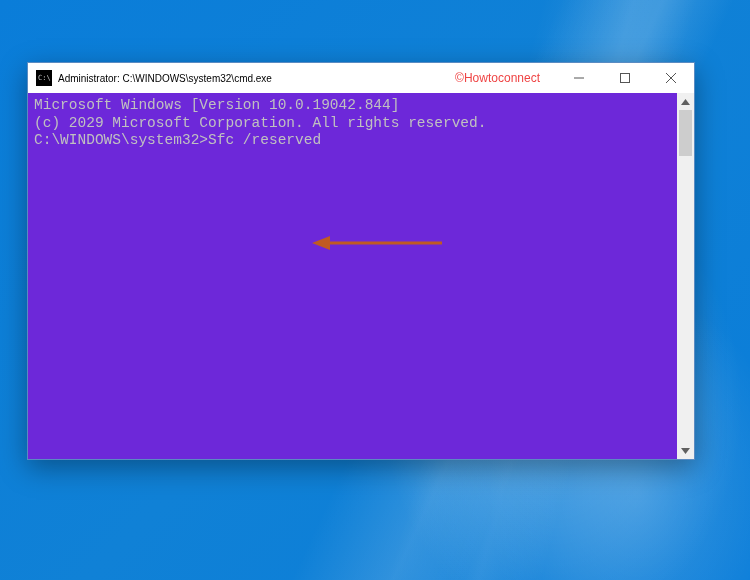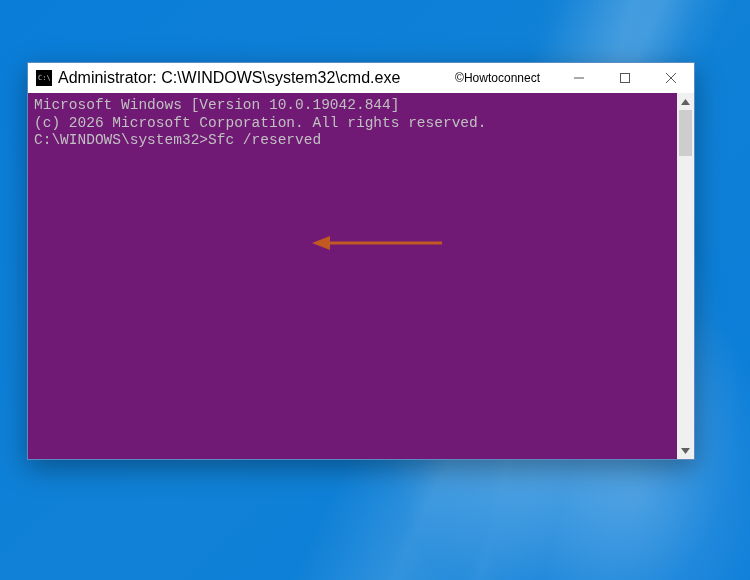--- a/index.html
+++ b/index.html
@@ -38,40 +38,40 @@
       user-select: none;
     }
     .titlebar .icon-wrap {
       width: 16px; height: 16px;
       background: #000;
       display: flex; align-items: center; justify-content: center;
       margin-right: 6px;
     }
     .titlebar .icon-wrap svg { display: block; }
     .titlebar .title {
-      font-size: 16px; color: #000;
+      font-size: 10px; color: #000;
       flex: 0 0 auto;
       white-space: nowrap;
     }
     .titlebar .spacer { flex: 1; }
     .watermark {
-      color: #000000;
+      color: #ef4444;
       font-size: 12px;
       margin-right: 16px;
     }
     .win-controls { display: flex; height: 100%; }
     .win-btn {
       width: 46px; height: 100%;
       display: flex; align-items: center; justify-content: center;
       color: #555;
     }
     .win-btn svg { display:block; }
     .client {
       flex: 1;
-      background: #701a75;
+      background: #6d28d9;
       position: relative;
       overflow: hidden;
     }
     .console {
       position: absolute; inset: 0 17px 0 0;
       padding: 4px 6px;
       font-family: Consolas, "Courier New", monospace;
       font-size: 14.5px;
       line-height: 1.22;
       color: #c0c0c0;
@@ -128,21 +128,21 @@
       </div>
       <div class="win-btn close">
         <svg width="10" height="10" viewBox="0 0 10 10">
             <path d="M0 0 L10 10 M10 0 L0 10" stroke="#555" stroke-width="1"></path>
           </svg>
       </div>
     </div>
   </div>
 
   <div class="client">
-    <div class="console"><span class="line">Microsoft Windows [Version 10.0.19042.844]</span><span class="line">(c) 2026 Microsoft Corporation. All rights reserved.</span><span class="line"></span><span class="line"><span>C:\WINDOWS\system32&gt;</span><span>Sfc /reserved</span></span></div>
+    <div class="console"><span class="line">Microsoft Windows [Version 10.0.19042.844]</span><span class="line">(c) 2029 Microsoft Corporation. All rights reserved.</span><span class="line"></span><span class="line"><span>C:\WINDOWS\system32&gt;</span><span>Sfc /reserved</span></span></div>
 
     <div class="scrollbar-v">
       <div class="sb-btn">
         <svg width="9" height="6" viewBox="0 0 9 6">
             <path d="M0 6 L4.5 0 L9 6 Z" fill="#606060"></path>
           </svg>
       </div>
       <div class="sb-track">
         <div class="sb-thumb"></div>
       </div>

